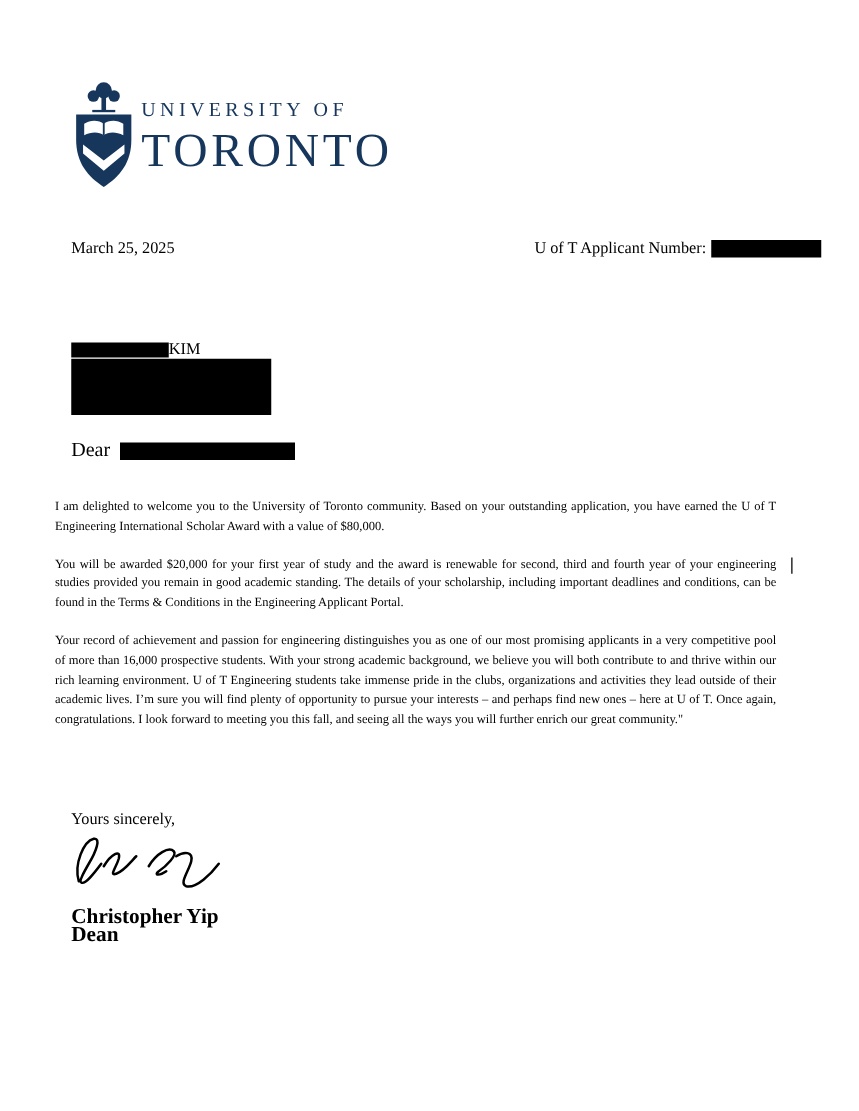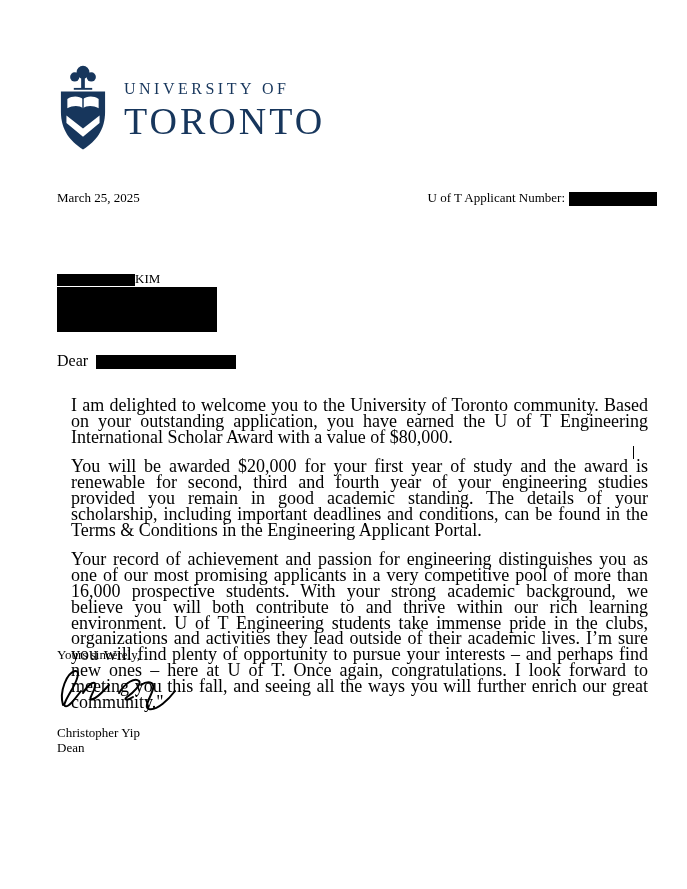--- a/index.html
+++ b/index.html
@@ -13,21 +13,21 @@
     overflow: hidden;
   }
 
   
   .logo {
     position: absolute;
     top: 64px;
     left: 55px;
     display: flex;
     align-items: center;
-    gap: 13px;
+    gap: 2px;
   }
   .crest { width: 56px; height: 92px; }
   .wordmark { color: #17365c; line-height: 1; }
   .wordmark .line1 {
     font-size: 16px;
     letter-spacing: 3.5px;
     font-weight: 400;
     margin-bottom: 5px;
   }
   .wordmark .line2 {
@@ -72,23 +72,23 @@
   .dear-line {
     position: absolute;
     top: 352px;
     left: 57px;
     font-size: 16px;
   }
 
   .body-text {
     position: absolute;
     top: 398px;
-    left: 71px;
+    left: 44px;
     width: 577px;
-    font-size: 18px;
+    font-size: 10px;
     line-height: 15.8px;
     text-align: justify;
   }
   .body-text p { margin: 0 0 14px 0; }
 
   .text-cursor {
     position: absolute;
     left: 633px;
     top: 446px;
     width: 1px;
@@ -108,22 +108,23 @@
     top: 663px;
     left: 53px;
     width: 130px;
     height: 52px;
   }
 
   .sig-block {
     position: absolute;
     top: 725px;
     left: 57px;
-    font-size: 13px;
+    font-size: 17px;
     line-height: 15px;
+    font-weight: bold;
   }
 </style>
 </head>
 <body>
 
 <div class="page">
 
   <div class="logo">
     <svg class="crest" viewBox="0 0 60 100" aria-hidden="true">
       <g fill="#17365c">

